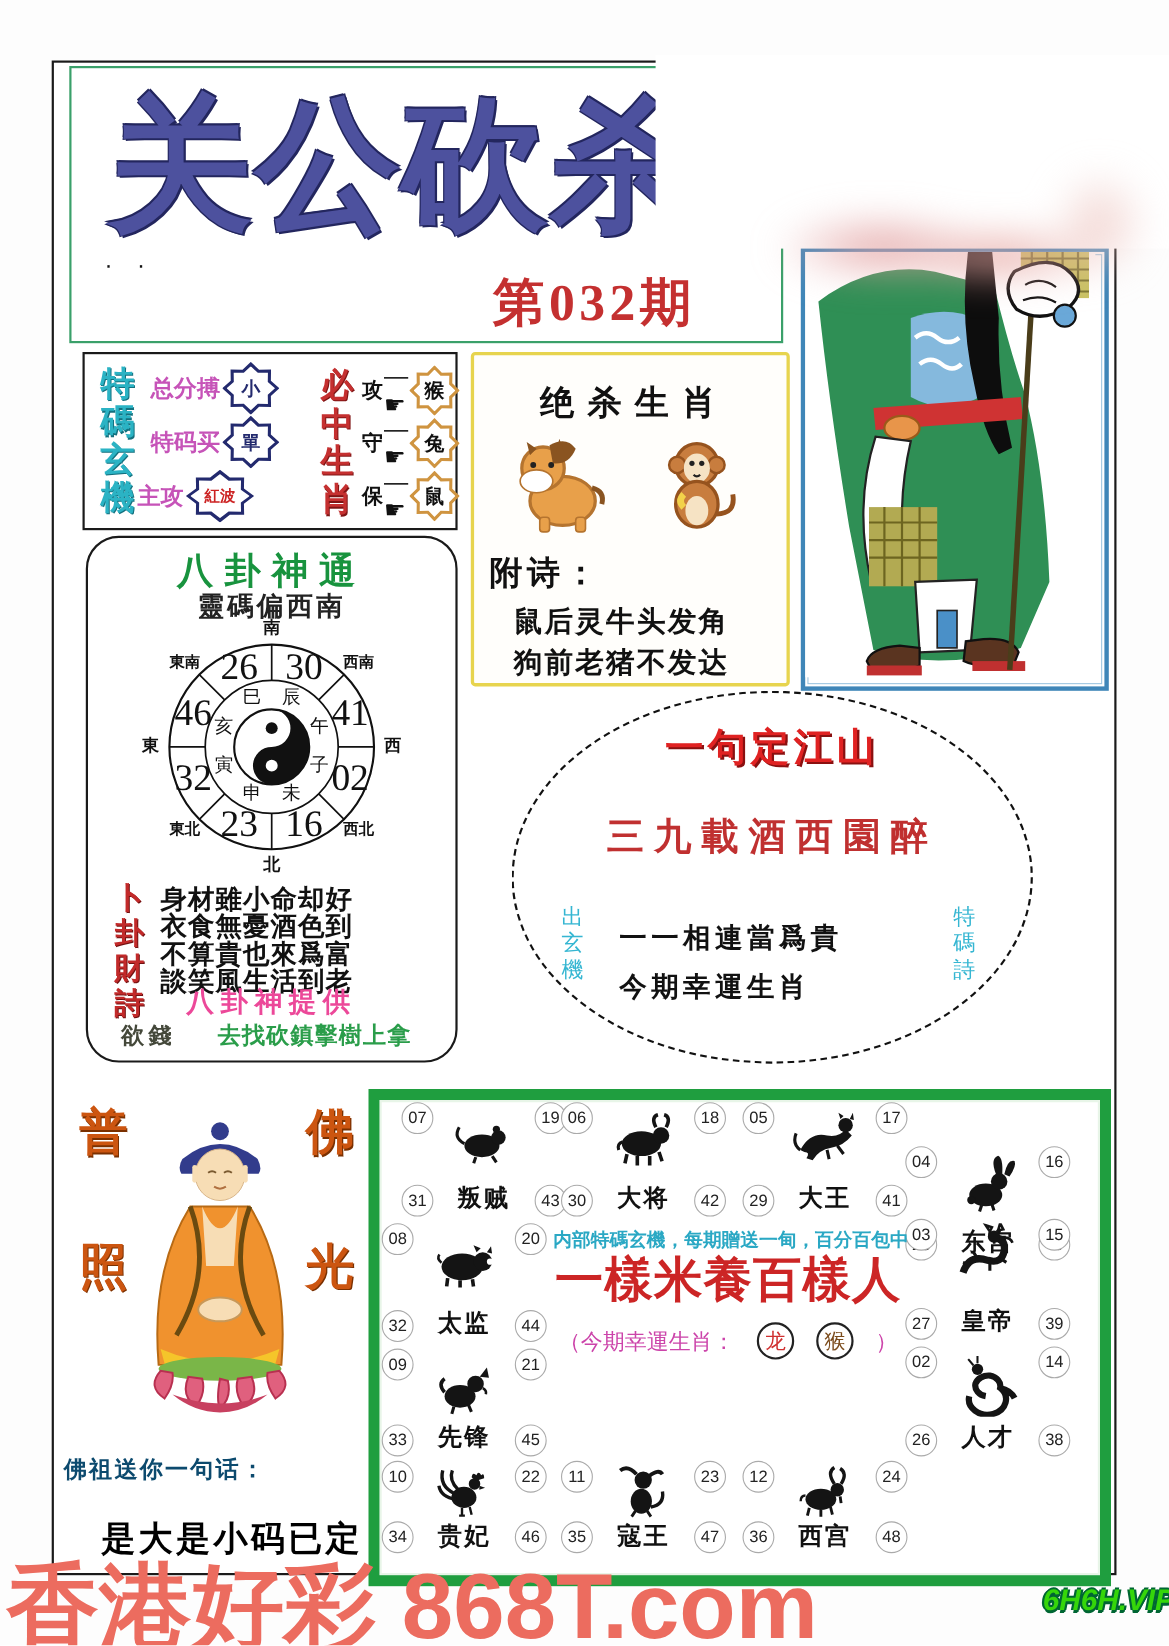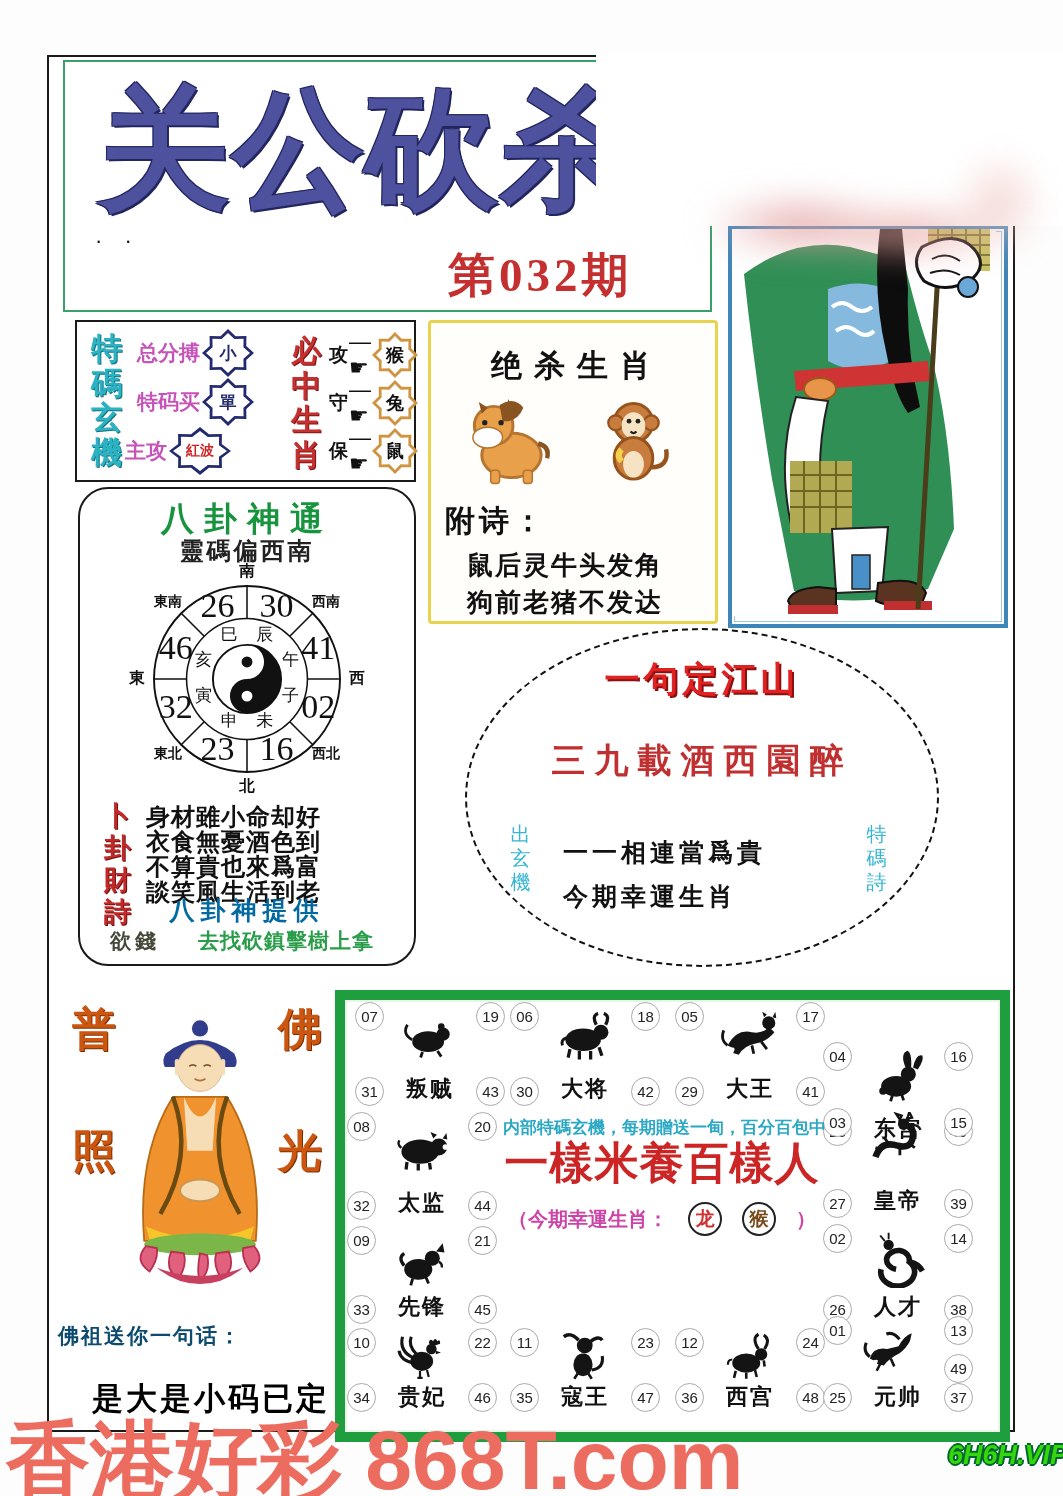--- a/index.html
+++ b/index.html
@@ -60,21 +60,21 @@
   .jue-poem-label{left:14px;top:178px;font-size:30px;font-weight:bold;color:#111;font-family:"Liberation Serif",serif;letter-spacing:4px;}
   .jue-line{left:36px;font-size:26px;font-weight:bold;color:#111;font-family:"Liberation Serif",serif;letter-spacing:2px;white-space:nowrap;}
 
   
   .bagua-box{left:78px;top:487px;width:334px;height:475px;border:2px solid #1a1a1a;border-radius:30px;background:#fff;}
   .bagua-title{left:0;top:8px;width:100%;text-align:center;font-size:33px;font-weight:bold;color:#18933e;letter-spacing:10px;font-family:"Liberation Serif",serif;}
   .bagua-sub{left:0;top:46px;width:100%;text-align:center;font-size:24px;font-weight:bold;color:#222;letter-spacing:3px;font-family:Liberation Sans, sans-serif;}
   .wheel{left:28px;top:66px;}
   .poem-side{left:22px;top:312px;font-size:27px;font-weight:bold;color:#c22a2a;line-height:1.18;text-shadow:1px 1px 0 #701010;}
   .poem-line{left:66px;font-size:24px;font-weight:bold;color:#111;font-family:"Liberation Serif",serif;white-space:nowrap;letter-spacing:1px;}
-  .provider{left:0;top:405px;width:100%;text-align:center;font-size:25px;font-weight:bold;color:#0369a1;letter-spacing:6px;font-family:"Liberation Serif",serif;}
+  .provider{left:0;top:405px;width:100%;text-align:center;font-size:25px;font-weight:bold;color:#ec4899;letter-spacing:6px;font-family:"Liberation Serif",serif;}
   .money{left:30px;top:438px;font-size:21px;font-weight:bold;color:#44483a;letter-spacing:4px;font-family:"Liberation Serif",serif;}
   .money-hint{left:118px;top:438px;font-size:21px;font-weight:bold;color:#2a9d4a;letter-spacing:1px;font-family:"Liberation Serif",serif;white-space:nowrap;}
 
   
   .ellipse{left:465px;top:628px;width:470px;height:335px;border:2px dashed #111;border-radius:50%;background:#fff;}
   .ell-title{left:0;top:26px;width:100%;text-align:center;font-size:35px;font-weight:bold;color:#e02222;letter-spacing:4px;text-shadow:2px 2px 0 #8a1010;}
   .ell-main{left:0;top:108px;width:100%;text-align:center;font-size:34px;font-weight:bold;color:#c03030;letter-spacing:9px;font-family:"Liberation Serif",serif;}
   .ell-side{font-size:20px;font-weight:normal;color:#35b6d2;line-height:1.2;}
   .ell-line{left:96px;font-size:25px;font-weight:bold;color:#111;font-family:"Liberation Serif",serif;letter-spacing:4px;white-space:nowrap;}
 
@@ -90,21 +90,21 @@
   .cell{position:absolute;width:150px;height:106px;}
   .ball{position:absolute;width:27px;height:27px;border:1px solid #aaa;border-radius:50%;background:#fff;
         display:flex;align-items:center;justify-content:center;font-size:15px;color:#222;}
   .ball.tl{left:0;top:0;} .ball.tr{right:0;top:0;} .ball.bl{left:0;bottom:2px;} .ball.br{right:0;bottom:2px;}
   .ball.mr{right:0;top:38px;}
   .cname{position:absolute;left:0;right:0;bottom:4px;text-align:center;font-size:22px;font-weight:bold;color:#111;font-family:"Liberation Serif",serif;letter-spacing:2px;}
   .animal{position:absolute;left:45px;top:4px;width:60px;height:60px;}
   .center-blk{position:absolute;left:158px;top:112px;width:318px;height:214px;text-align:center;}
   .notice{font-size:17px;font-weight:bold;color:#2aa8c4;margin-top:4px;white-space:nowrap;}
   .slogan{font-size:44px;font-weight:bold;color:#cc2525;line-height:1.3;letter-spacing:1px;font-family:"Liberation Serif",serif;margin-top:6px;}
-  .lucky{margin-top:10px;font-size:20px;font-weight:bold;color:#cc44aa;display:flex;align-items:center;justify-content:center;gap:20px;}
+  .lucky{margin-top:10px;font-size:20px;font-weight:normal;color:#cc44aa;display:flex;align-items:center;justify-content:center;gap:20px;}
   .lucky .ring{display:inline-flex;width:30px;height:30px;border:2px solid #222;border-radius:50%;
                align-items:center;justify-content:center;font-size:19px;}
   .ring.r1{color:#d03030;} .ring.r2{color:#7a4a1a;}
 
   
   .wm-bottom{left:6px;top:1404px;font-size:84px;font-weight:bold;color:#ec6c5f;z-index:9;white-space:nowrap;letter-spacing:0px;}
   .wm-corner{left:948px;top:1440px;font-size:27px;font-weight:bold;color:#35d60a;z-index:9;font-style:italic;
     text-shadow:2px 0 0 #063,0 2px 0 #063,-2px 0 0 #063,0 -2px 0 #063,1px 1px 0 #063;}
   svg text{font-family:"Liberation Serif",serif;}
 </style>
@@ -321,21 +321,21 @@
     <ellipse cx="100" cy="256" rx="62" ry="12" fill="#7ab648"></ellipse>
     <path d="M40,258 q-14,16 4,28 q10,-14 8,-26 z M68,264 q-8,20 8,30 q10,-14 6,-28 z M100,266 q-4,22 0,30 q12,-10 8,-28 z M132,264 q8,20 -8,30 q-10,-14 -6,-28 z M160,258 q14,16 -4,28 q-10,-14 -8,-26 z" fill="#e0607e" stroke="#b83050" stroke-width="2"></path>
     <path d="M52,282 q48,18 96,0 q-22,18 -48,18 q-26,0 -48,-18 z" fill="#c84060"></path>
   </svg>
   <div class="abs bud-line1">佛祖送你一句话：</div>
   <div class="abs bud-line2">是大是小码已定</div>
 
   <div class="abs green-box">
     <div class="gb-inner">
 
-      <div class="cell" style="left:10px;top:2px;">
+      <div class="cell" style="left:20px;top:2px;">
         <span class="ball tl">07</span>
         <span class="ball tr">19</span>
         <span class="animal"><svg width="60" height="60" viewBox="0 0 64 64" fill="#141414">
               <ellipse cx="30" cy="38" rx="17" ry="11"></ellipse>
               <circle cx="46" cy="30" r="7"></circle>
               <circle cx="44" cy="22" r="3.5"></circle>
               <path d="M13,36 Q2,30 8,20" stroke="#141414" stroke-width="3" fill="none"></path>
               <path d="M40,48 l4,6 M24,49 l-2,6" stroke="#141414" stroke-width="3"></path>
             </svg></span>
         <span class="ball bl">31</span>
@@ -487,34 +487,20 @@
               <path d="M44,24 Q36,12 44,7 M51,24 Q58,13 50,8" stroke="#141414" stroke-width="3.5" fill="none"></path>
               <path d="M50,37 l1,7" stroke="#141414" stroke-width="3"></path>
               <path d="M18,49 l-2,8 M30,51 l0,7 M40,48 l2,8" stroke="#141414" stroke-width="3"></path>
               <path d="M14,36 q-5,0 -5,6" stroke="#141414" stroke-width="2.5" fill="none"></path>
             </svg></span>
         <span class="ball bl" style="bottom:0;">36</span>
         <span class="cname" style="bottom:0;">西宫</span>
         <span class="ball br" style="bottom:0;">48</span>
       </div>
 
-      <div class="cell" style="left:478px;top:316px;height:96px;">
-        <span class="ball tl">01</span>
-        <span class="ball tr">13</span>
-        <span class="ball mr">49</span>
-        <span class="animal" style="top:4px;width:56px;height:56px;left:38px;"><svg width="56" height="56" viewBox="0 0 64 64" fill="#141414">
-              <path d="M10,44 Q14,30 30,33 L43,30 Q49,18 58,15 L56,24 Q52,32 44,38 Q32,44 26,52 L18,50 Q22,44 14,46 Z"></path>
-              <path d="M44,22 Q37,13 29,16" stroke="#141414" stroke-width="3.5" fill="none"></path>
-              <path d="M10,42 Q2,36 6,26" stroke="#141414" stroke-width="3.5" fill="none"></path>
-              <path d="M34,44 l4,9 M22,50 l-4,8" stroke="#141414" stroke-width="3"></path>
-            </svg></span>
-        <span class="ball bl" style="bottom:0;">25</span>
-        <span class="cname" style="bottom:0;">元帅</span>
-        <span class="ball br" style="bottom:0;">37</span>
-      </div>
 
       <div class="center-blk">
         <div class="notice">内部特碼玄機，每期贈送一甸，百分百包中</div>
         <div class="slogan" style="margin-top:-4px;">一樣米養百樣人</div>
         <div class="lucky">
           <span>（今期幸運生肖：</span>
           <span class="ring r1">龙</span>
           <span class="ring r2">猴</span>
           <span>）</span>
         </div>

